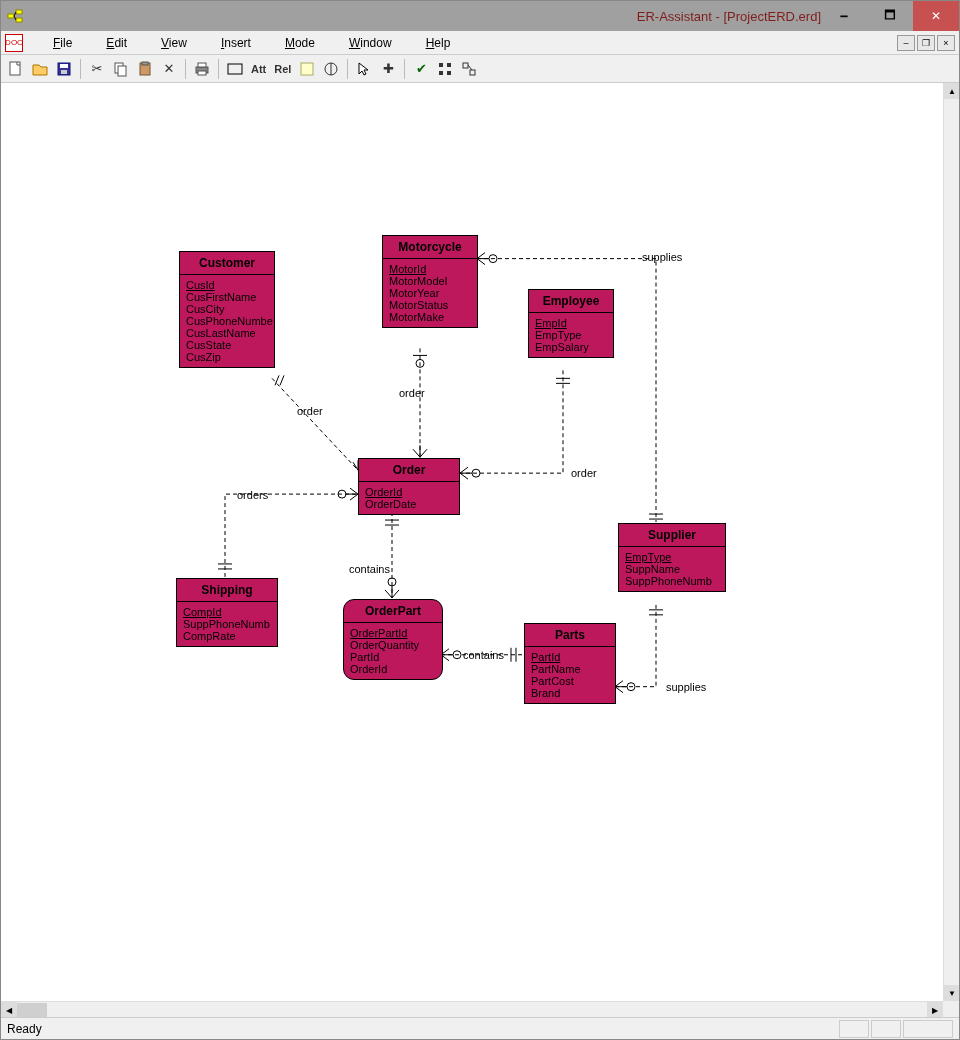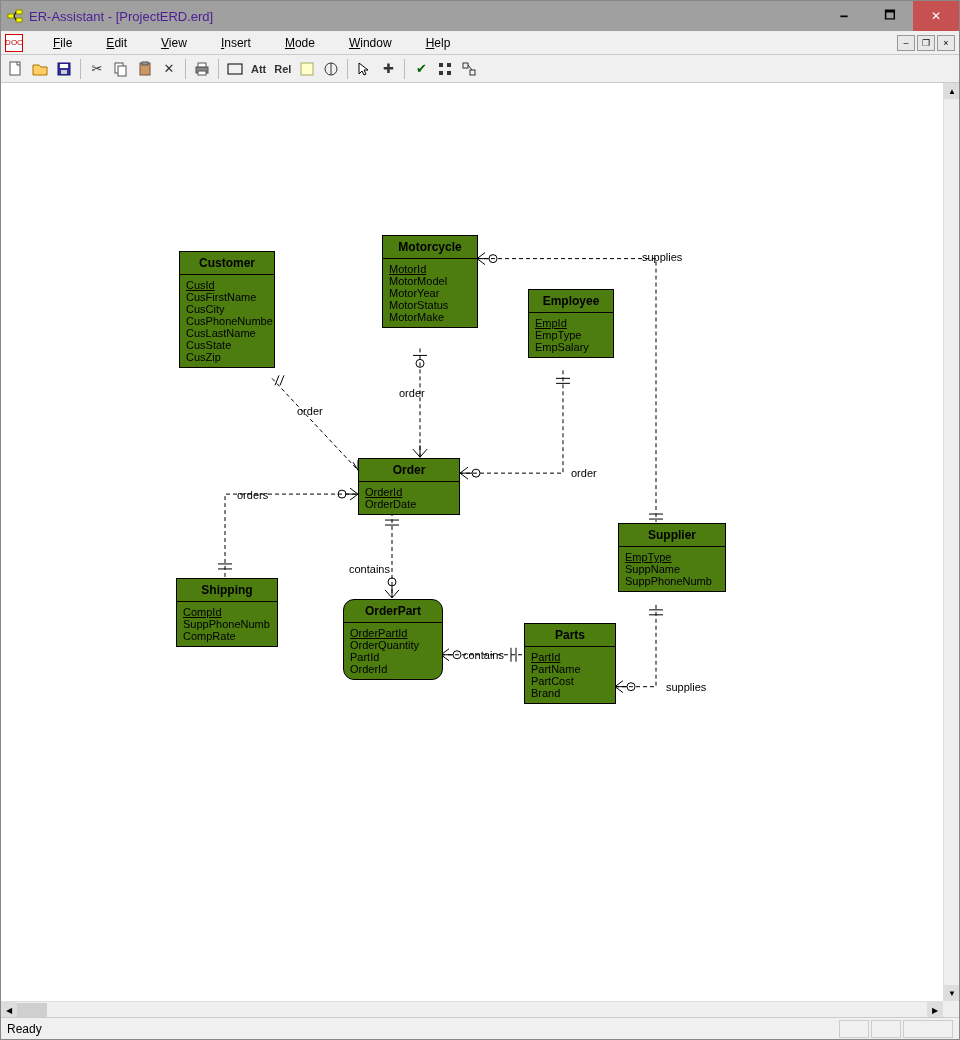--- a/index.html
+++ b/index.html
@@ -1,20 +1,20 @@
 <!DOCTYPE html>
 <html><head>
 <meta charset="utf-8">
 <style>
   * { box-sizing: border-box; }
   html,body { margin:0; padding:0; font-family: "Segoe UI", Tahoma, sans-serif; font-size:12px; color:#000; background:#fff; }
   .window { width:960px; height:1040px; display:flex; flex-direction:column; border:1px solid #888; background:#fff; position:relative; }
   .titlebar { height:30px; background:#a0a0a0; display:flex; align-items:center; color:#000; }
   .titlebar .app-icon { width:16px; height:16px; margin:0 6px; display:inline-flex; align-items:center; justify-content:center;}
-  .titlebar .title { flex:1; text-align:left; font-size:13px; color:#4c1d95;}
+  .titlebar .title { flex:1; text-align:right; font-size:13px; color:#7f1d1d;}
   .win-controls { display:flex; }
   .win-controls div { width:46px; height:30px; display:flex; align-items:center; justify-content:center; font-family: "Segoe UI Symbol"; font-size:12px;}
   .win-close { background:#c75050; color:#fff; }
   .menubar { height:24px; background:#f0f0f0; border-bottom:1px solid #ccc; display:flex; align-items:center; padding:0 4px; gap:18px;}
   .menubar .menu-icon { width:18px; height:18px; margin-right:4px; border:1px solid #c00; background:#fefefe; display:flex; align-items:center; justify-content:center; font-size:8px; color:#c00;}
   .menubar span.item { padding:2px 8px; }
   .menubar span.item u { text-decoration: underline; }
   .mdi-controls { margin-left:auto; display:flex; gap:0; }
   .mdi-controls div { width:18px; height:16px; border:1px solid #999; background:#e8e8e8; font-size:9px; display:flex; align-items:center; justify-content:center; margin-left:2px;}
   .toolbar { height:28px; background:#f0f0f0; border-bottom:1px solid #ccc; display:flex; align-items:center; padding:0 4px; gap:2px;}
@@ -27,21 +27,21 @@
   .vscroll .arrow { width:16px; height:16px; background:#ddd; display:flex;align-items:center;justify-content:center;font-size:8px;}
   .hscroll { position:absolute; left:0; right:16px; bottom:0; height:16px; background:#efefef; border-top:1px solid #ddd; display:flex;}
   .hscroll .arrow { width:16px; height:16px; background:#ddd; display:flex;align-items:center;justify-content:center;font-size:8px;}
   .hscroll .thumb { width:30px; height:14px; background:#cfcfcf; margin:1px 0;}
   .corner { position:absolute; right:0; bottom:0; width:16px; height:16px; background:#efefef;}
   .statusbar { height:22px; background:#f0f0f0; border-top:1px solid #ccc; display:flex; align-items:center; padding:0 6px; font-size:12px;}
   .statusbar .status-text{ flex:1;}
   .status-box { width:30px; height:18px; border:1px solid #ccc; margin-left:2px;}
 
   
-  .entity { position:absolute; background:#4d7c0f; border:1px solid #000; font-size:11px; }
+  .entity { position:absolute; background:#be185d; border:1px solid #000; font-size:11px; }
   .entity .ent-title { text-align:center; font-weight:bold; padding:4px 6px; border-bottom:1px solid #000; font-size:12px;}
   .entity .ent-body { padding:4px 6px; line-height:12px; white-space:pre; overflow:hidden;}
   .entity .pk { text-decoration: underline; }
 
   
   .rel-label { position:absolute; font-size:11px; background:transparent; }
 
   svg.lines { position:absolute; left:0; top:0; width:100%; height:100%; pointer-events:none;}
   svg.lines line, svg.lines polyline, svg.lines path, svg.lines circle { stroke:#000; stroke-width:1; fill:none;}
   .dash { stroke-dasharray: 4 3; }

